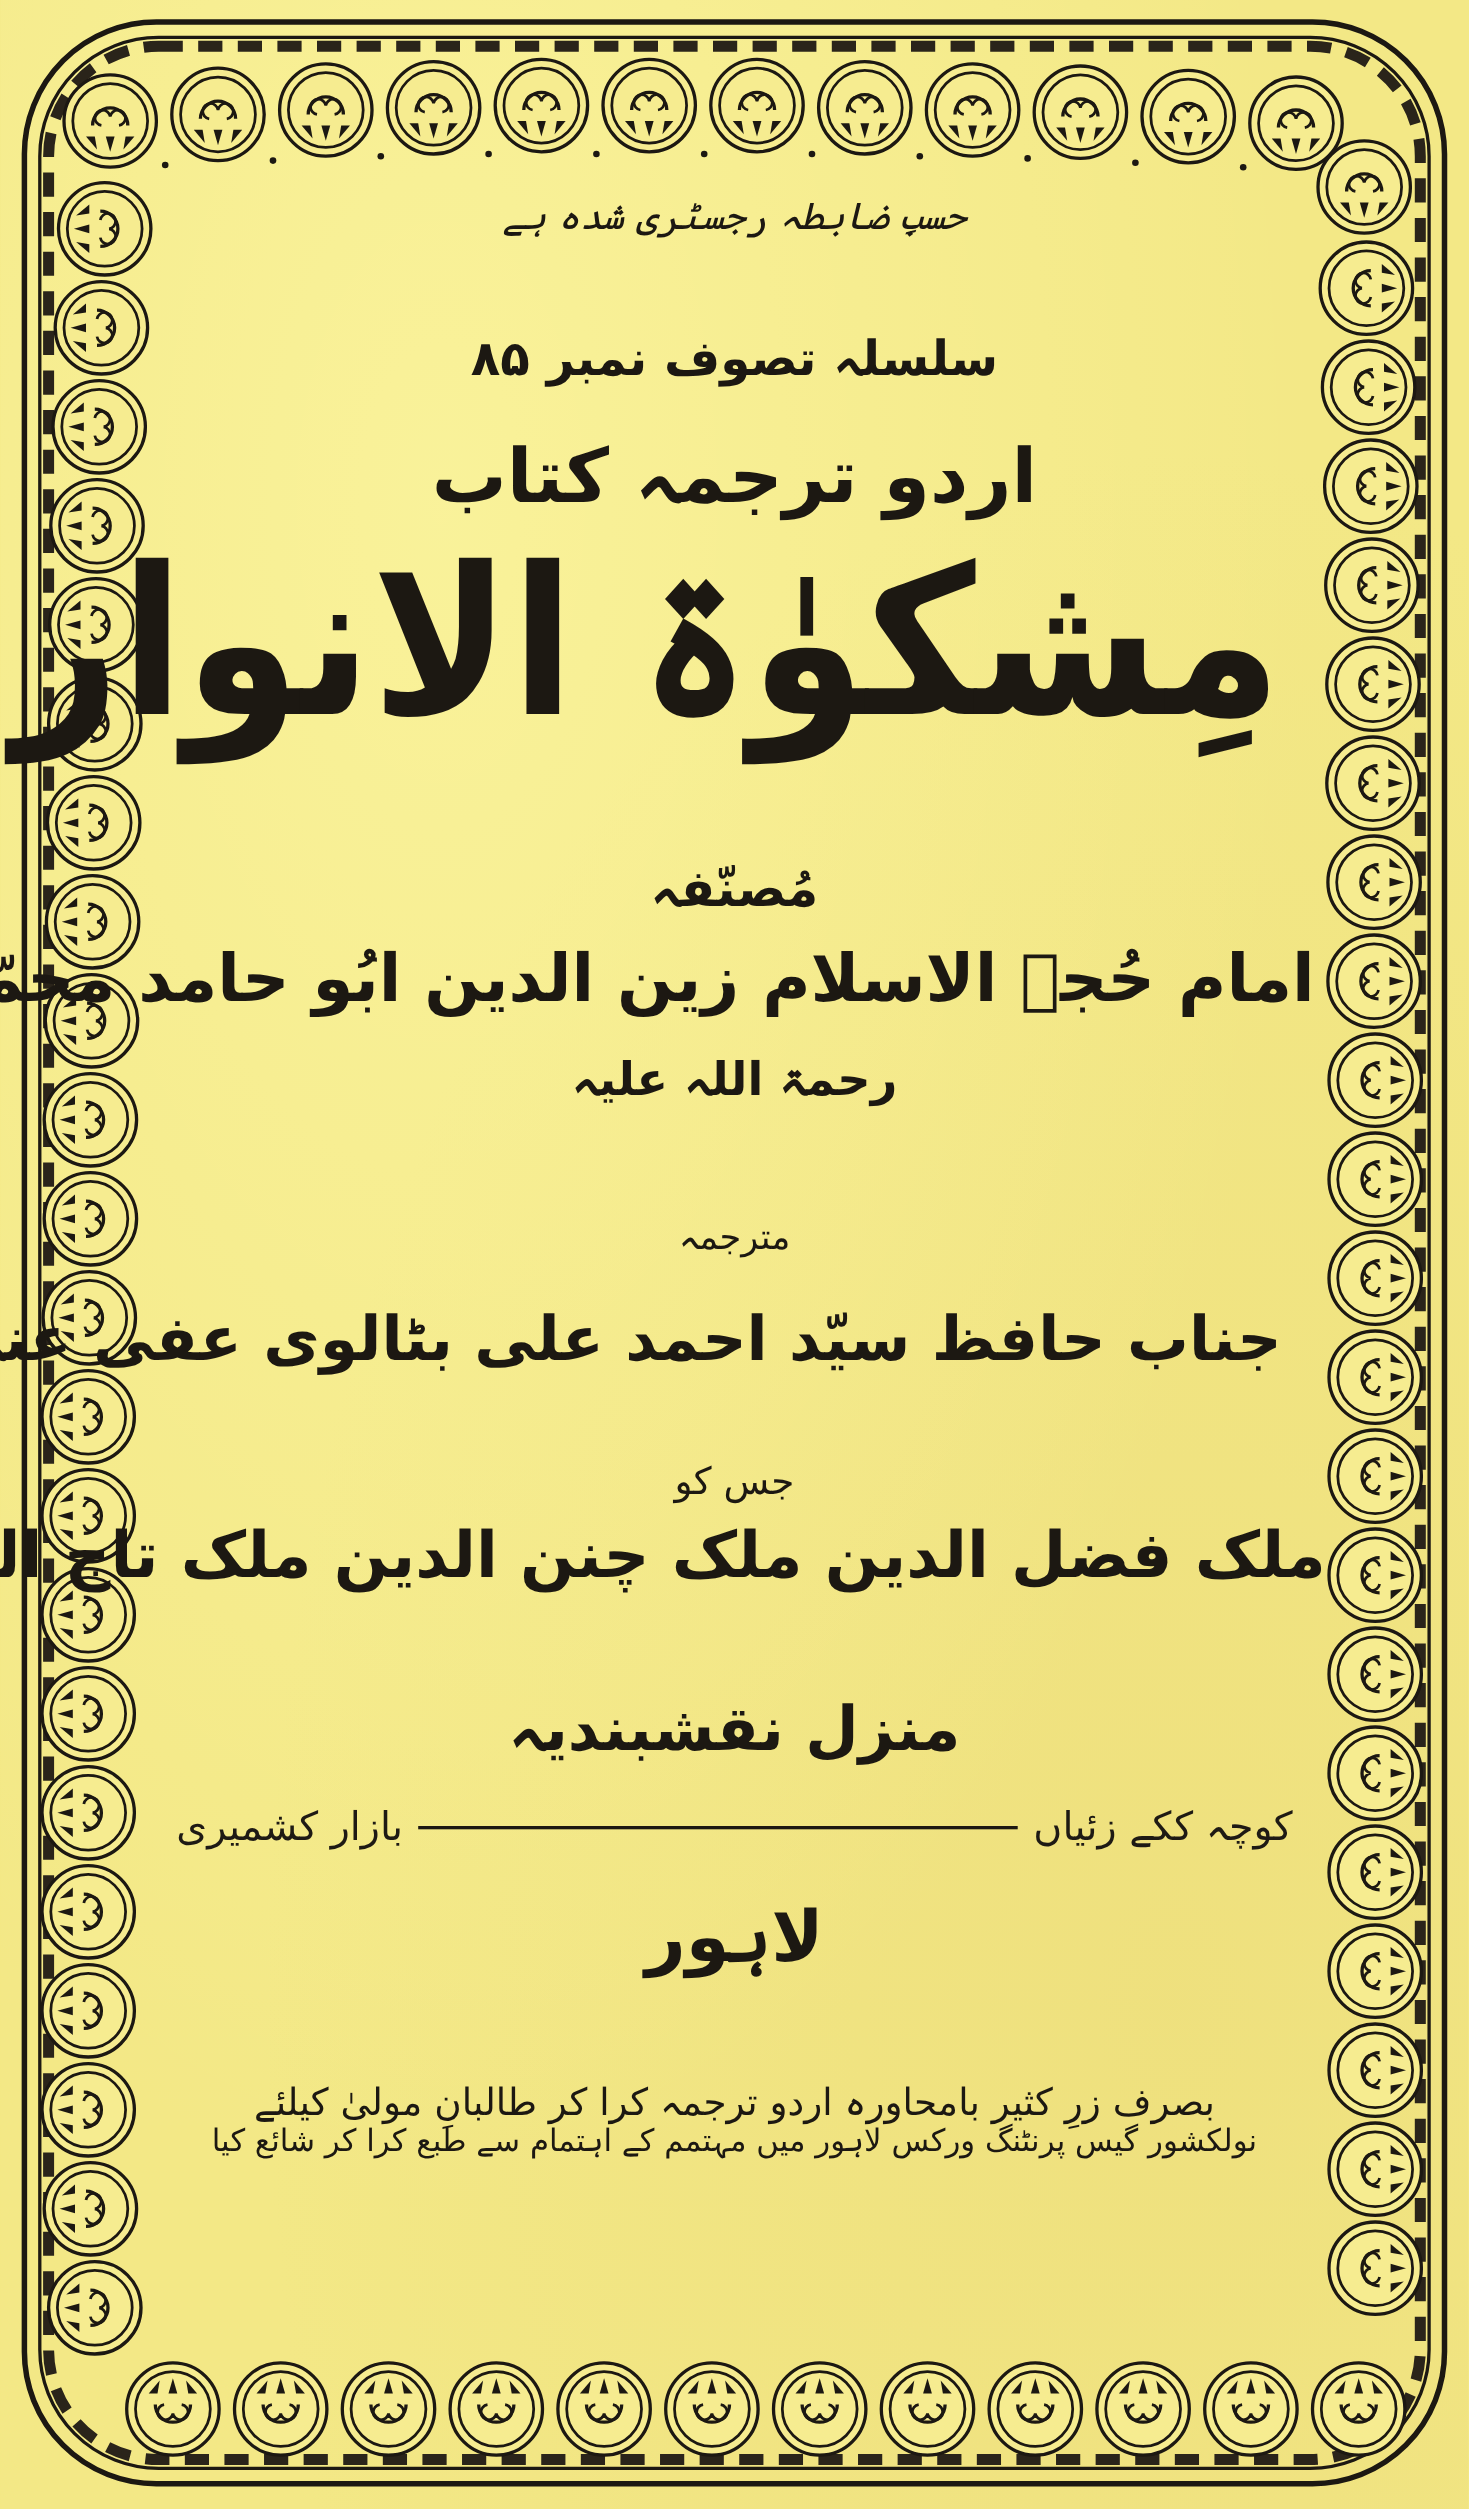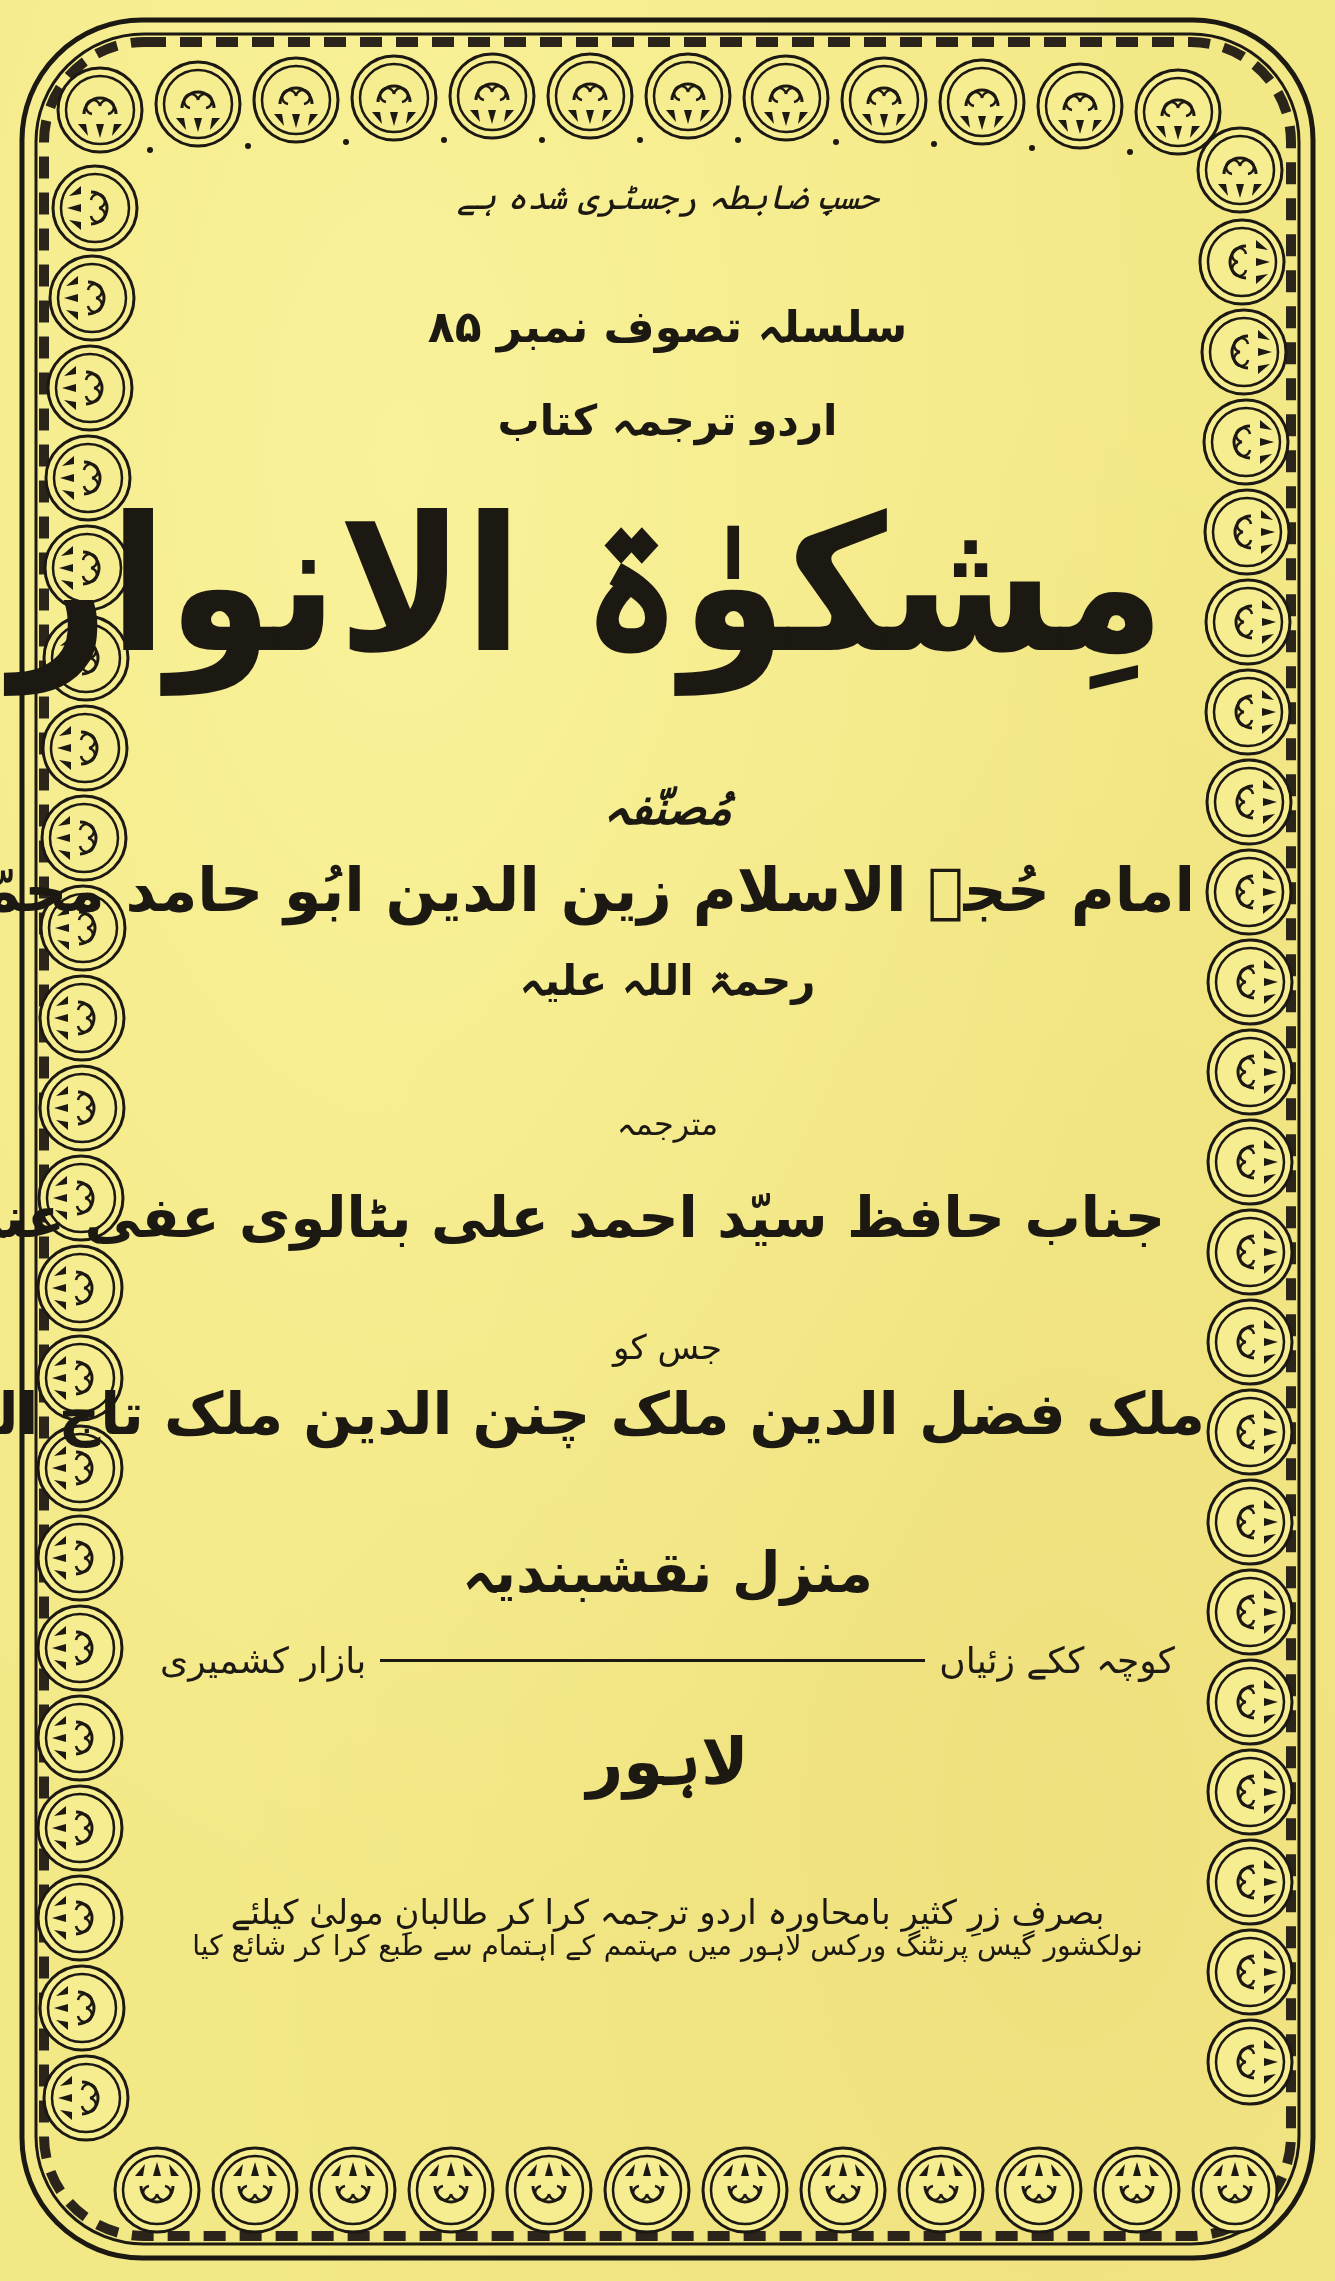--- a/index.html
+++ b/index.html
@@ -44,23 +44,23 @@
       left: 0;
       right: 0;
       text-align: center;
       white-space: nowrap;
       line-height: 1;
       font-family: "DejaVu Sans", "Liberation Sans", sans-serif;
       color: #1c1812;
     }
     .l-registered { top: 180px; font-size: 34px; font-style: italic; }
     .l-series     { top: 305px; font-size: 44px; font-weight: bold; }
-    .l-urdu-trans { top: 400px; font-size: 42px; font-weight: bold; }
+    .l-urdu-trans { top: 400px; font-size: 68px; font-weight: bold; }
     .l-title      { top: 500px; font-size: 170px; font-weight: bold; letter-spacing: 6px; transform: scaleY(1.1); }
-    .l-musannif   { top: 785px; font-size: 46px; font-weight: bold; font-style: italic; }
+    .l-musannif   { top: 785px; font-size: 46px; font-weight: bold; }
     .l-author     { top: 860px; font-size: 60px; font-weight: bold; left: -30px; right: -30px; }
     .l-rahmat     { top: 960px; font-size: 42px; font-weight: bold; }
     .l-mutarjim   { top: 1108px; font-size: 32px; }
     .l-translator { top: 1190px; font-size: 56px; font-weight: bold; }
     .l-jisko      { top: 1330px; font-size: 34px; }
     .l-publishers { top: 1385px; font-size: 58px; font-weight: bold; left: -40px; right: -40px; }
     .l-manzil     { top: 1545px; font-size: 56px; font-weight: bold; }
     .addr-row {
       position: absolute;
       top: 1640px;

